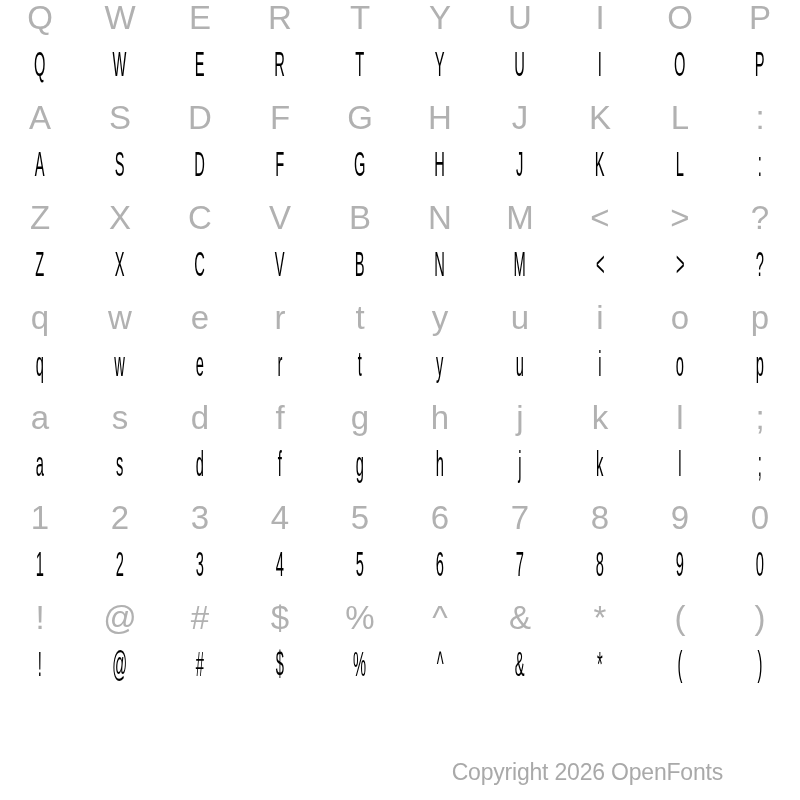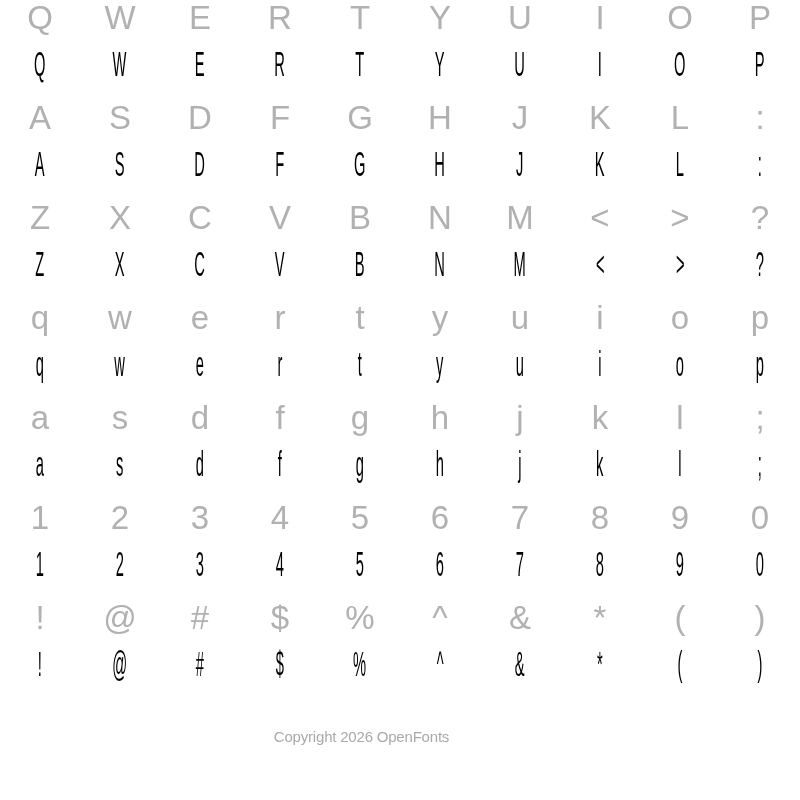--- a/index.html
+++ b/index.html
@@ -42,25 +42,25 @@
   .row-black .glyph {
     display: inline-block;
     transform: scaleX(0.42);
     transform-origin: 50% 100%;
   }
   .row-gray .glyph {
     display: inline-block;
   }
   .footer {
     position: absolute;
-    top: 728px;
+    top: 759px;
     left: 0;
     width: 723px;
-    text-align: center;
-    font-size: 15px;
+    text-align: right;
+    font-size: 23px;
     letter-spacing: -0.2px;
     line-height: 1.2;
     color: var(--footer-gray, #a9a9a9);
     font-family: "Liberation Sans", sans-serif;
   }
 </style>
 </head>
 <body>
 
 <div id="canvas">

